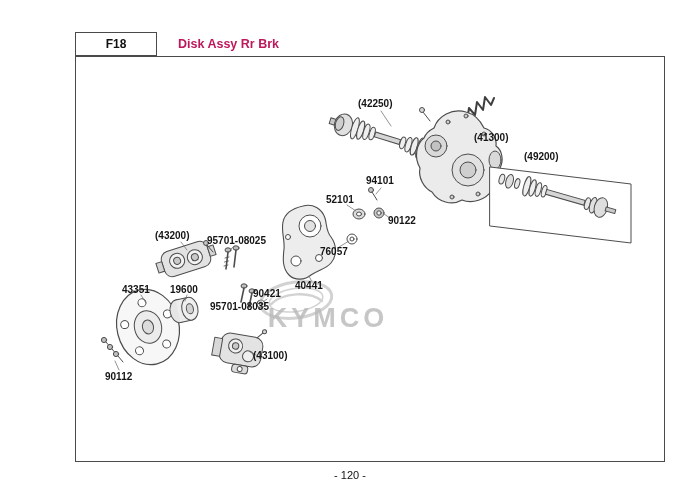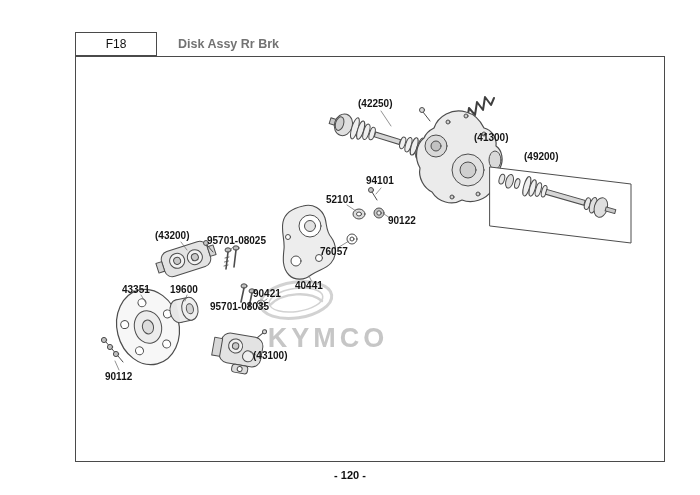--- a/index.html
+++ b/index.html
@@ -1,32 +1,32 @@
 <!DOCTYPE html>
 <html><head>
 <meta charset="utf-8">
 <style>
   html,body{margin:0;padding:0;background:#fff;}
   .page{position:relative;width:700px;height:495px;background:#ffffff;
         font-family:"Liberation Sans",sans-serif;overflow:hidden;}
   .hdr-code{position:absolute;left:75px;top:32px;width:82px;height:24px;
         border:1px solid #4a4a4a;box-sizing:border-box;display:flex;align-items:center;
-        justify-content:center;font-weight:normal;font-size:12px;color:#111;z-index:4;}
+        justify-content:center;font-weight:bold;font-size:12px;color:#111;z-index:4;}
   .hdr-title{position:absolute;left:178px;top:32px;height:24px;display:flex;align-items:center;
-        font-weight:bold;font-size:12.5px;color:#737373;z-index:4;}
+        font-weight:bold;font-size:12.5px;color:#be185d;z-index:4;}
   .main-box{position:absolute;left:75px;top:56px;width:590px;height:406px;
         border:1px solid #4a4a4a;box-sizing:border-box;z-index:0;background:#fff;}
   #art{position:absolute;left:0;top:0;z-index:1;}
   .watermark-text{position:absolute;left:253px;top:303px;width:150px;text-align:center;
         z-index:2;font-size:27px;font-weight:bold;letter-spacing:4px;color:#b8b8b8;
-        opacity:.8;margin-top:20px;}
+        opacity:.8;}
   .part-label{position:absolute;z-index:3;font-size:10px;font-weight:bold;color:#141414;
         white-space:nowrap;line-height:12px;}
   .page-number{position:absolute;left:0;top:469px;width:700px;text-align:center;
-        font-size:11px;font-weight:bold;color:#111;z-index:4;}
+        font-size:11px;font-weight:normal;color:#111;z-index:4;}
 </style>
 </head>
 <body>
 
 <div class="page">
 
   <div class="hdr-code">F18</div>
   <div class="hdr-title">Disk Assy Rr Brk</div>
 
   <div class="main-box"></div>

